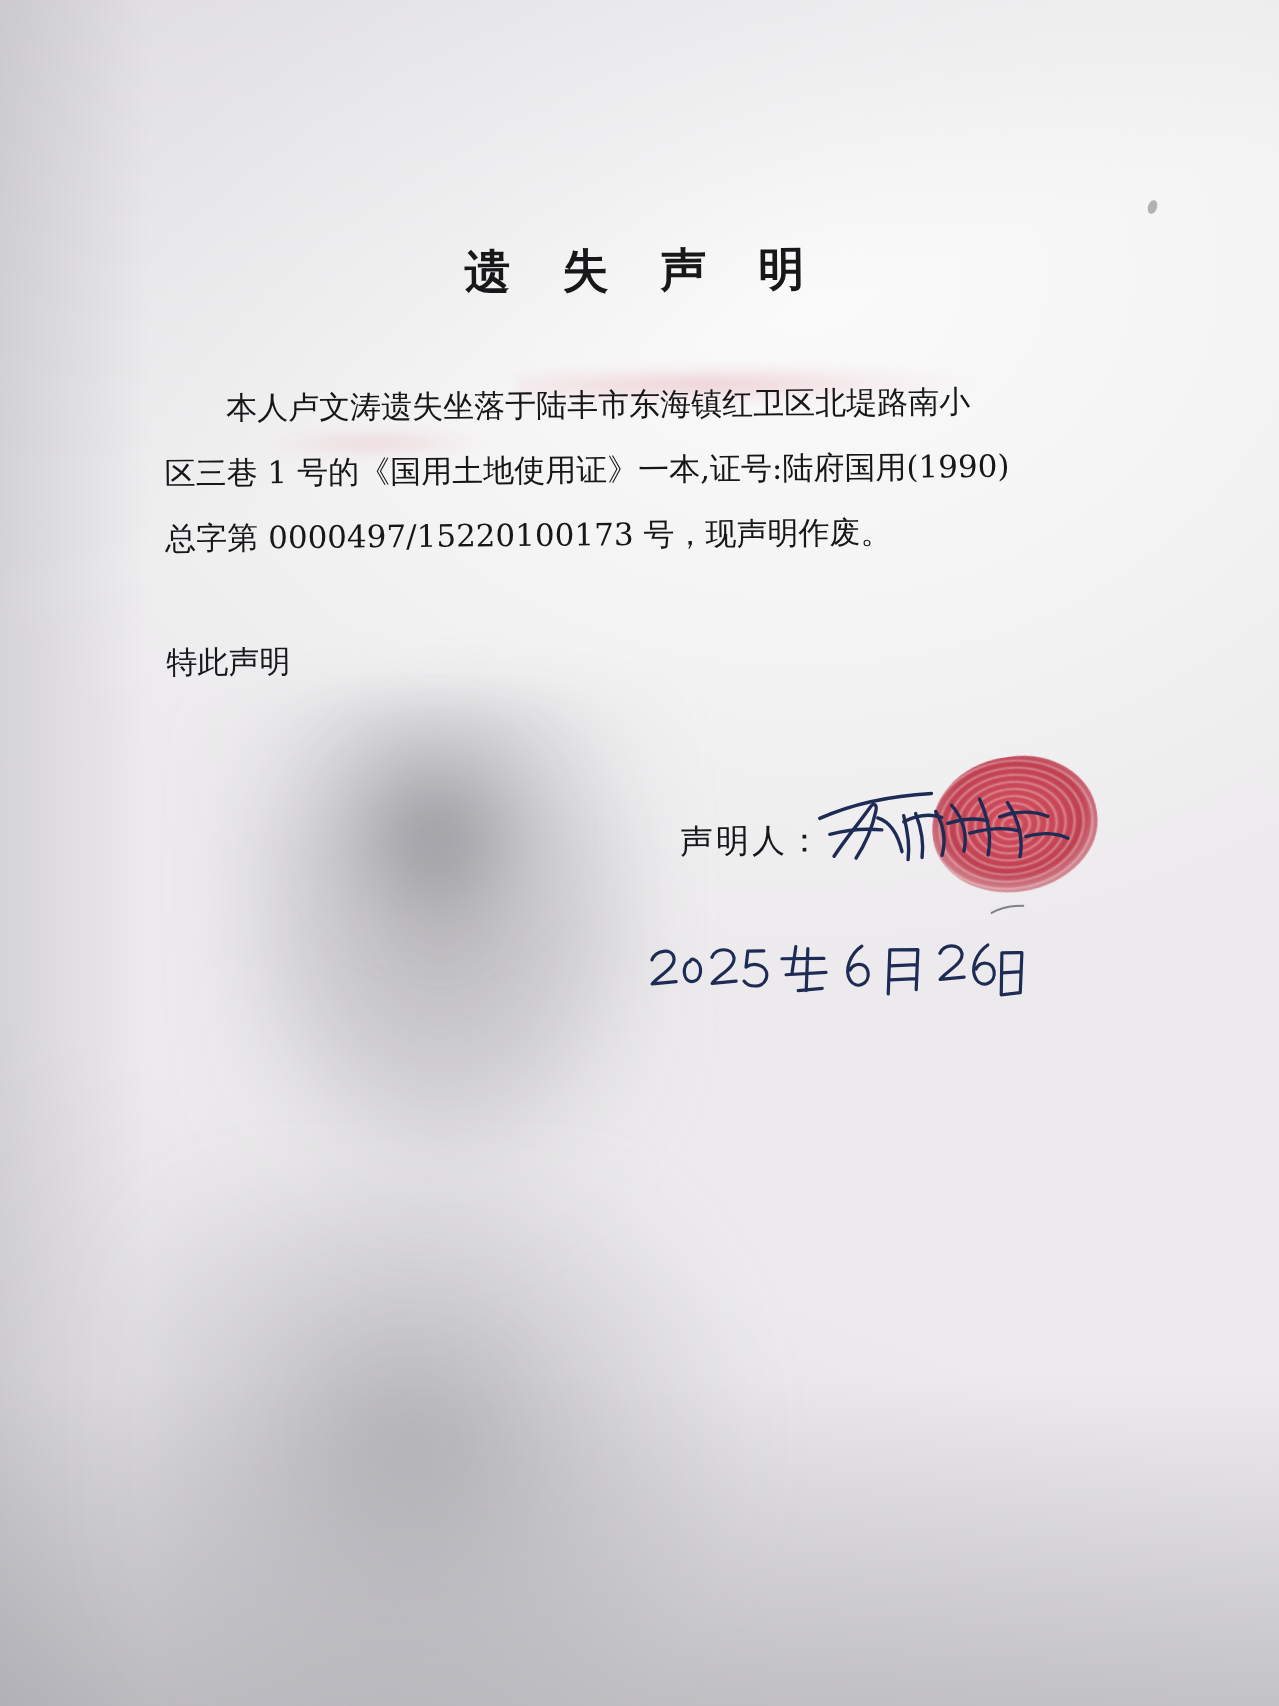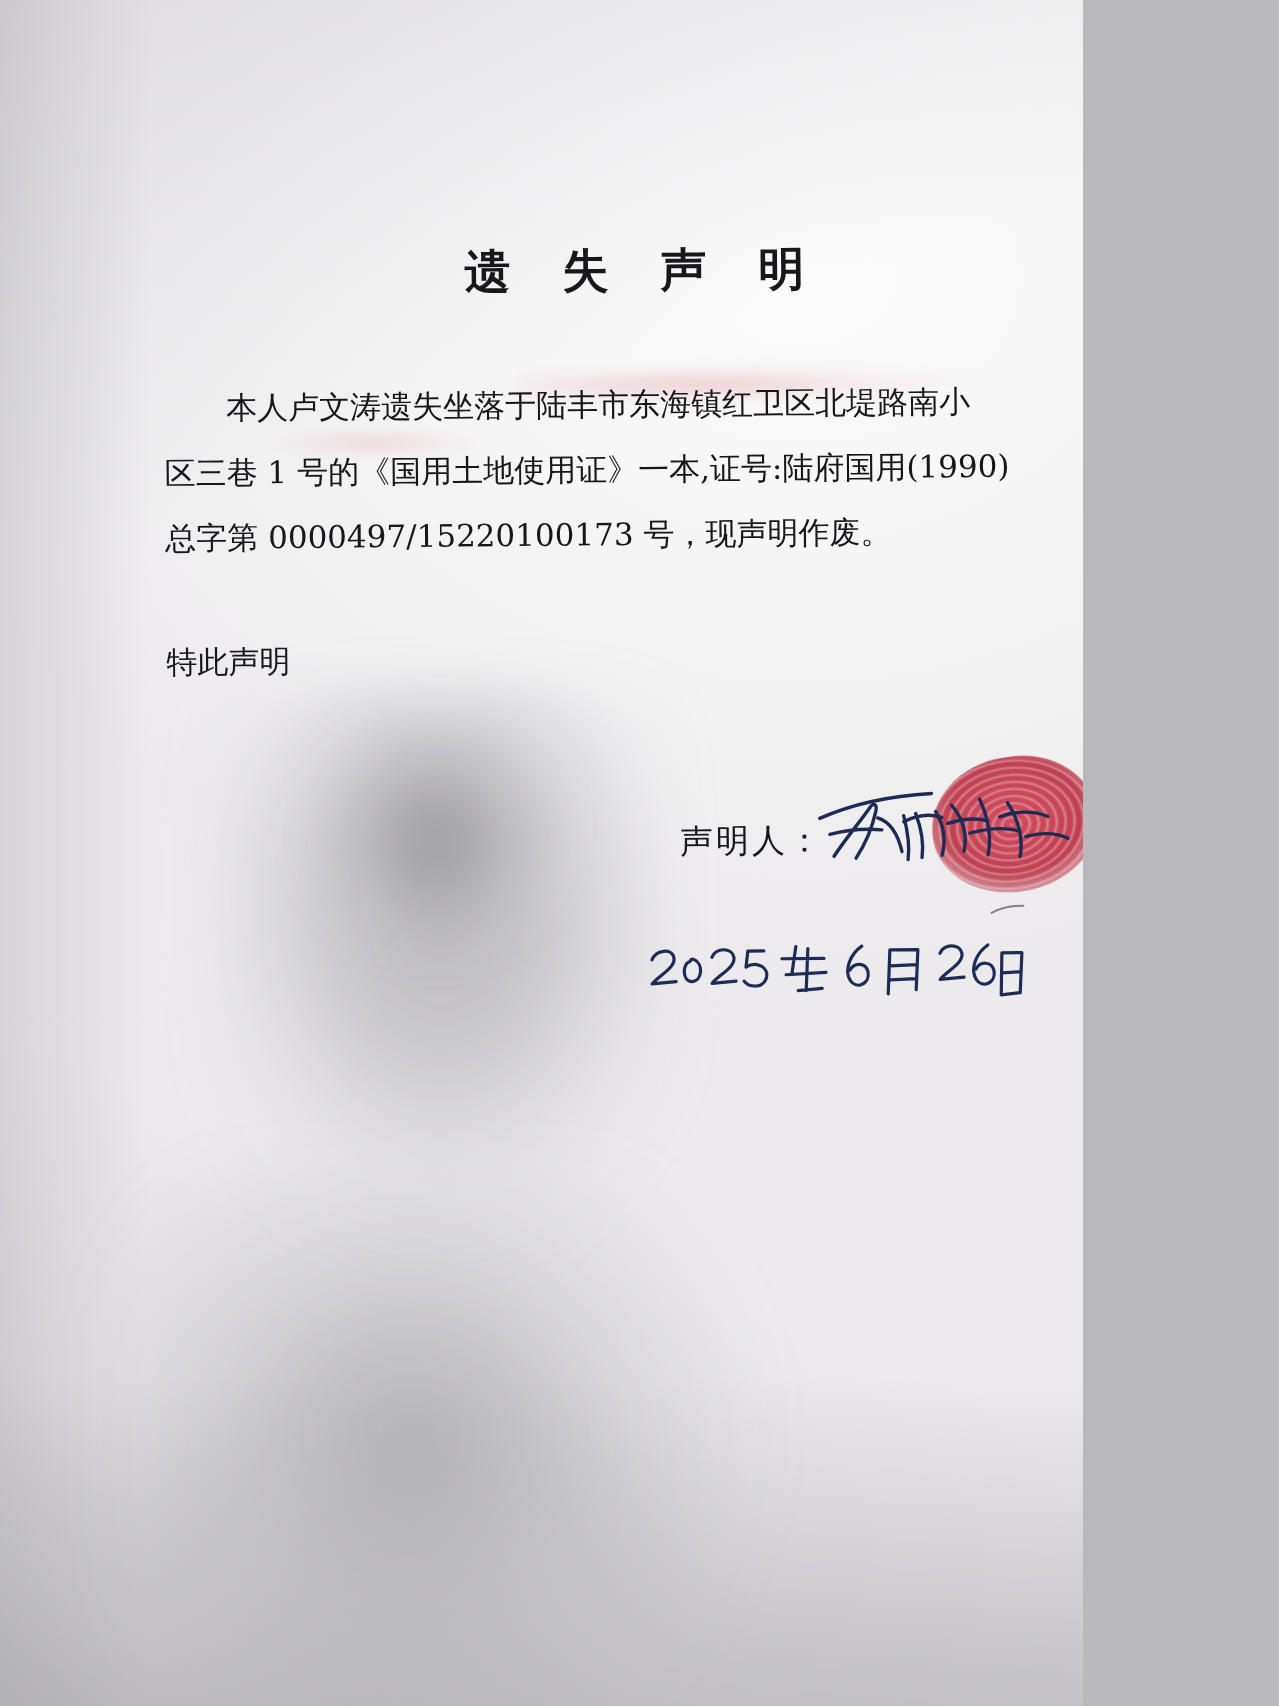--- a/index.html
+++ b/index.html
@@ -8,21 +8,21 @@
     padding: 0;
     background: #b9b9bb;
   }
   body {
     font-family: "Liberation Serif", "DejaVu Serif", serif;
   }
 
   
   .photo {
     position: relative;
-    width: 1083px;
+    width: 1279px;
     height: 1706px;
     overflow: hidden;
     background: #d8d6d6;
   }
 
   
   .paper {
     position: absolute;
     left: -40px;
     top: -46px;

